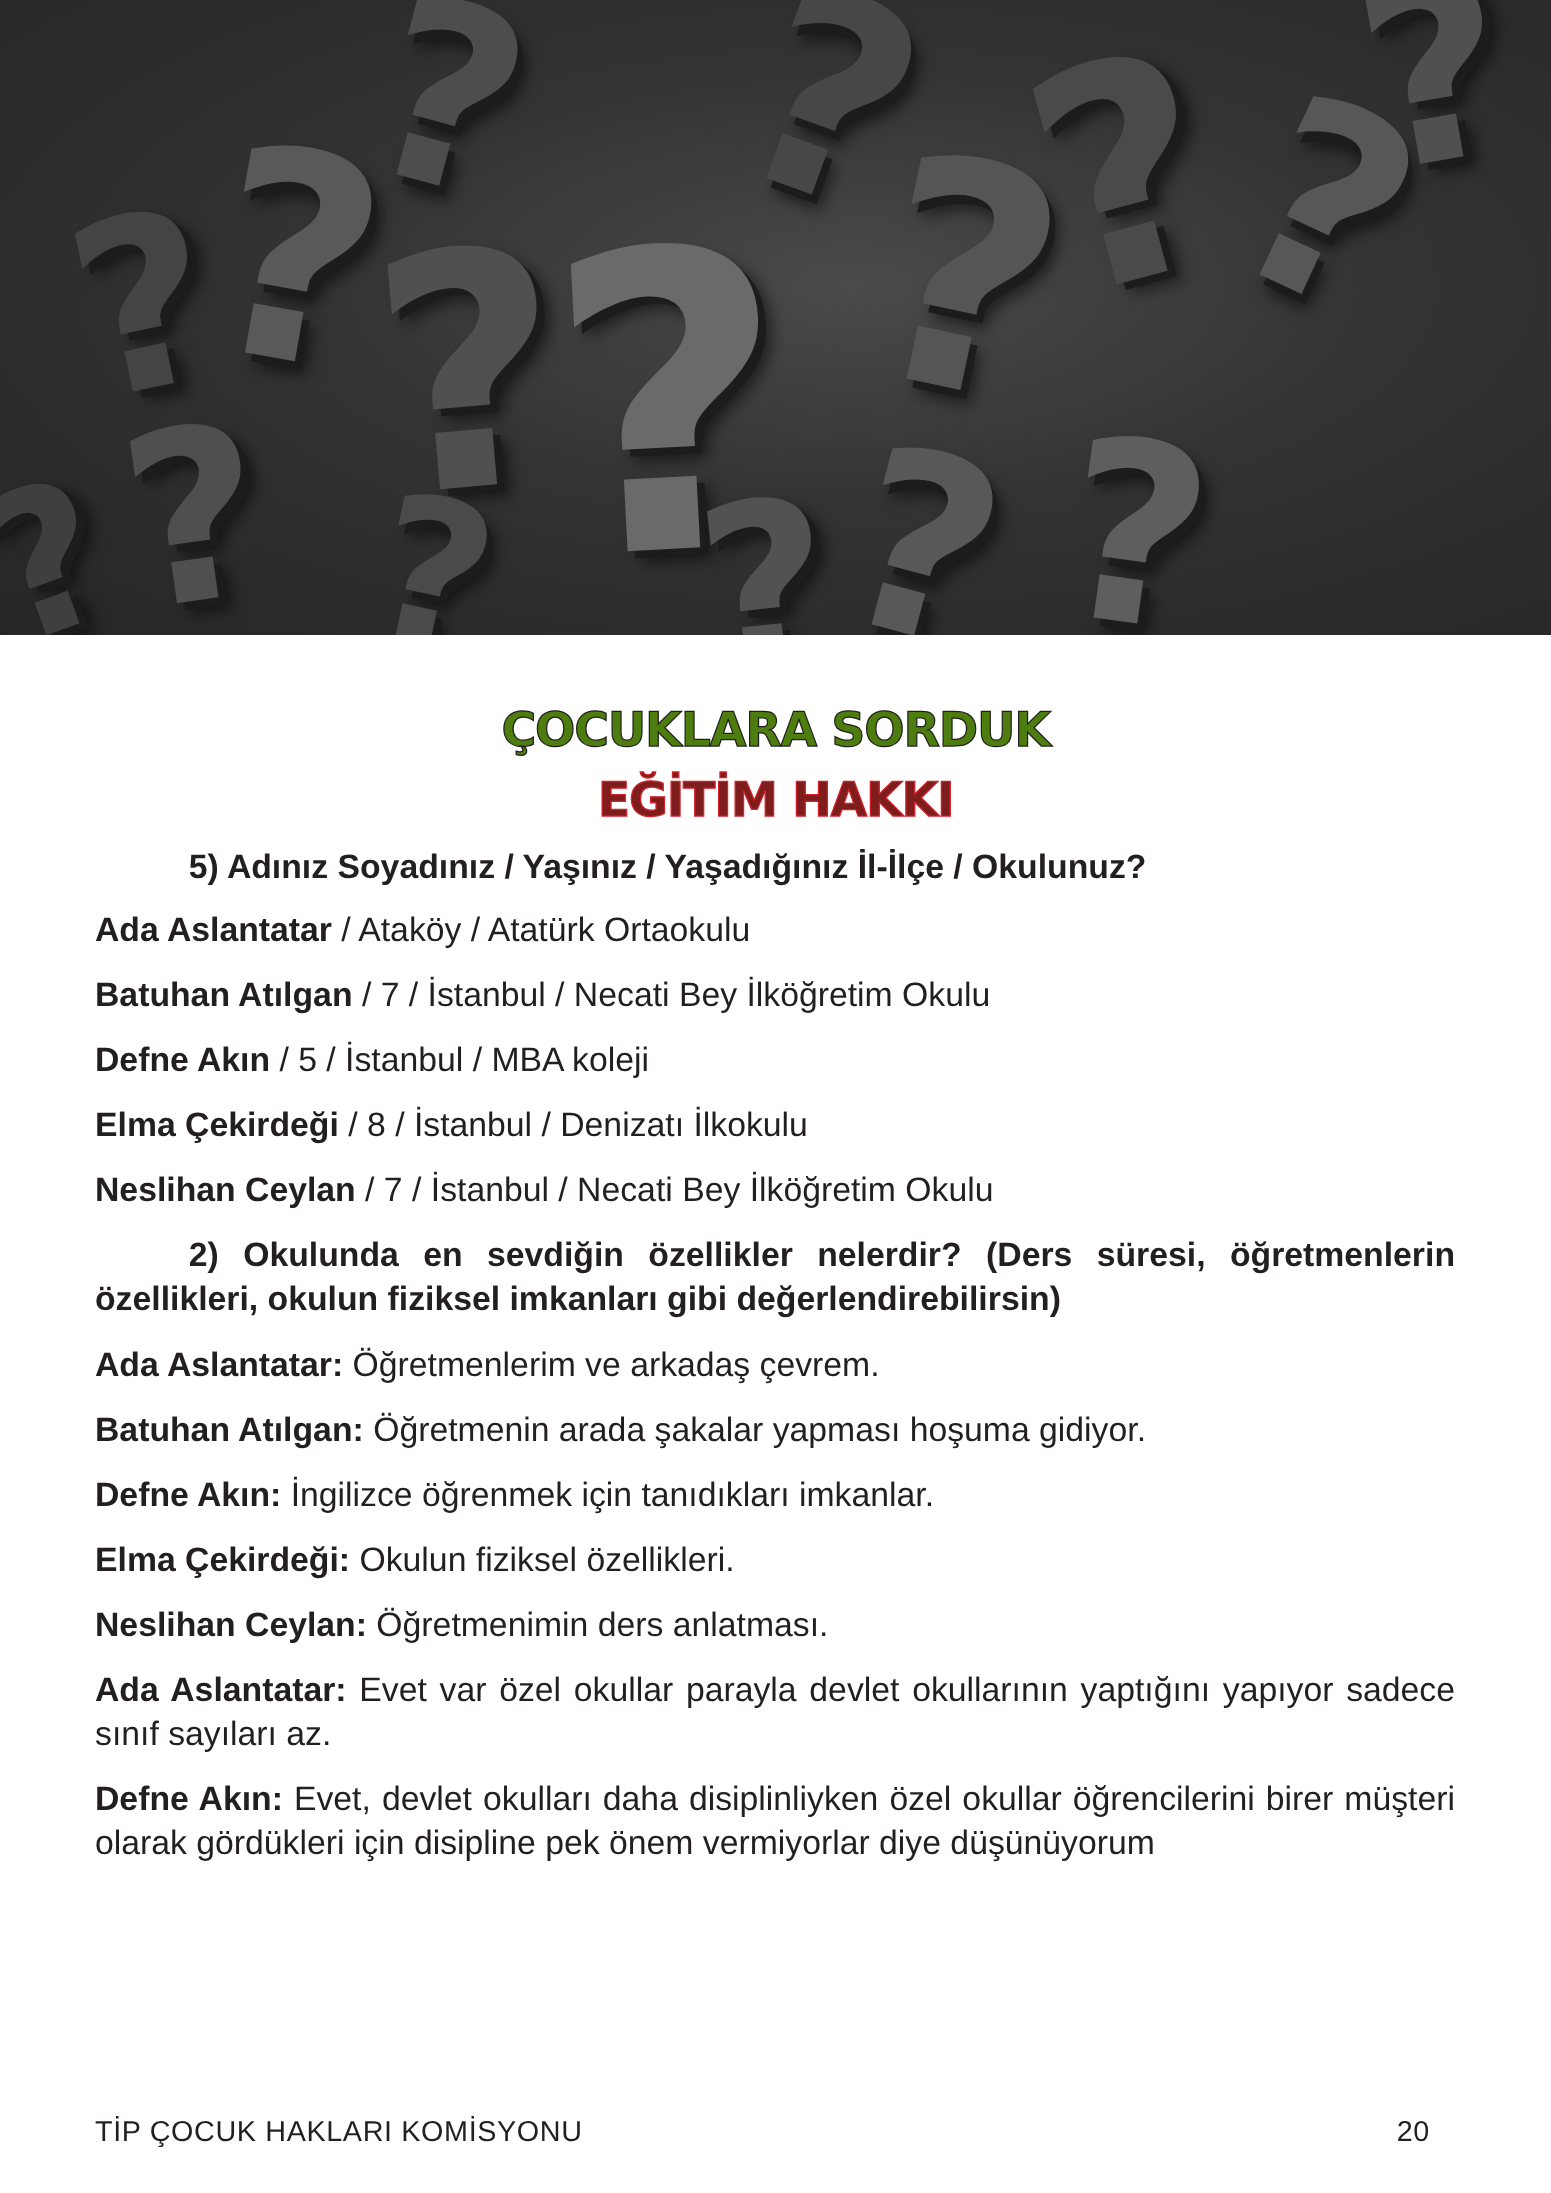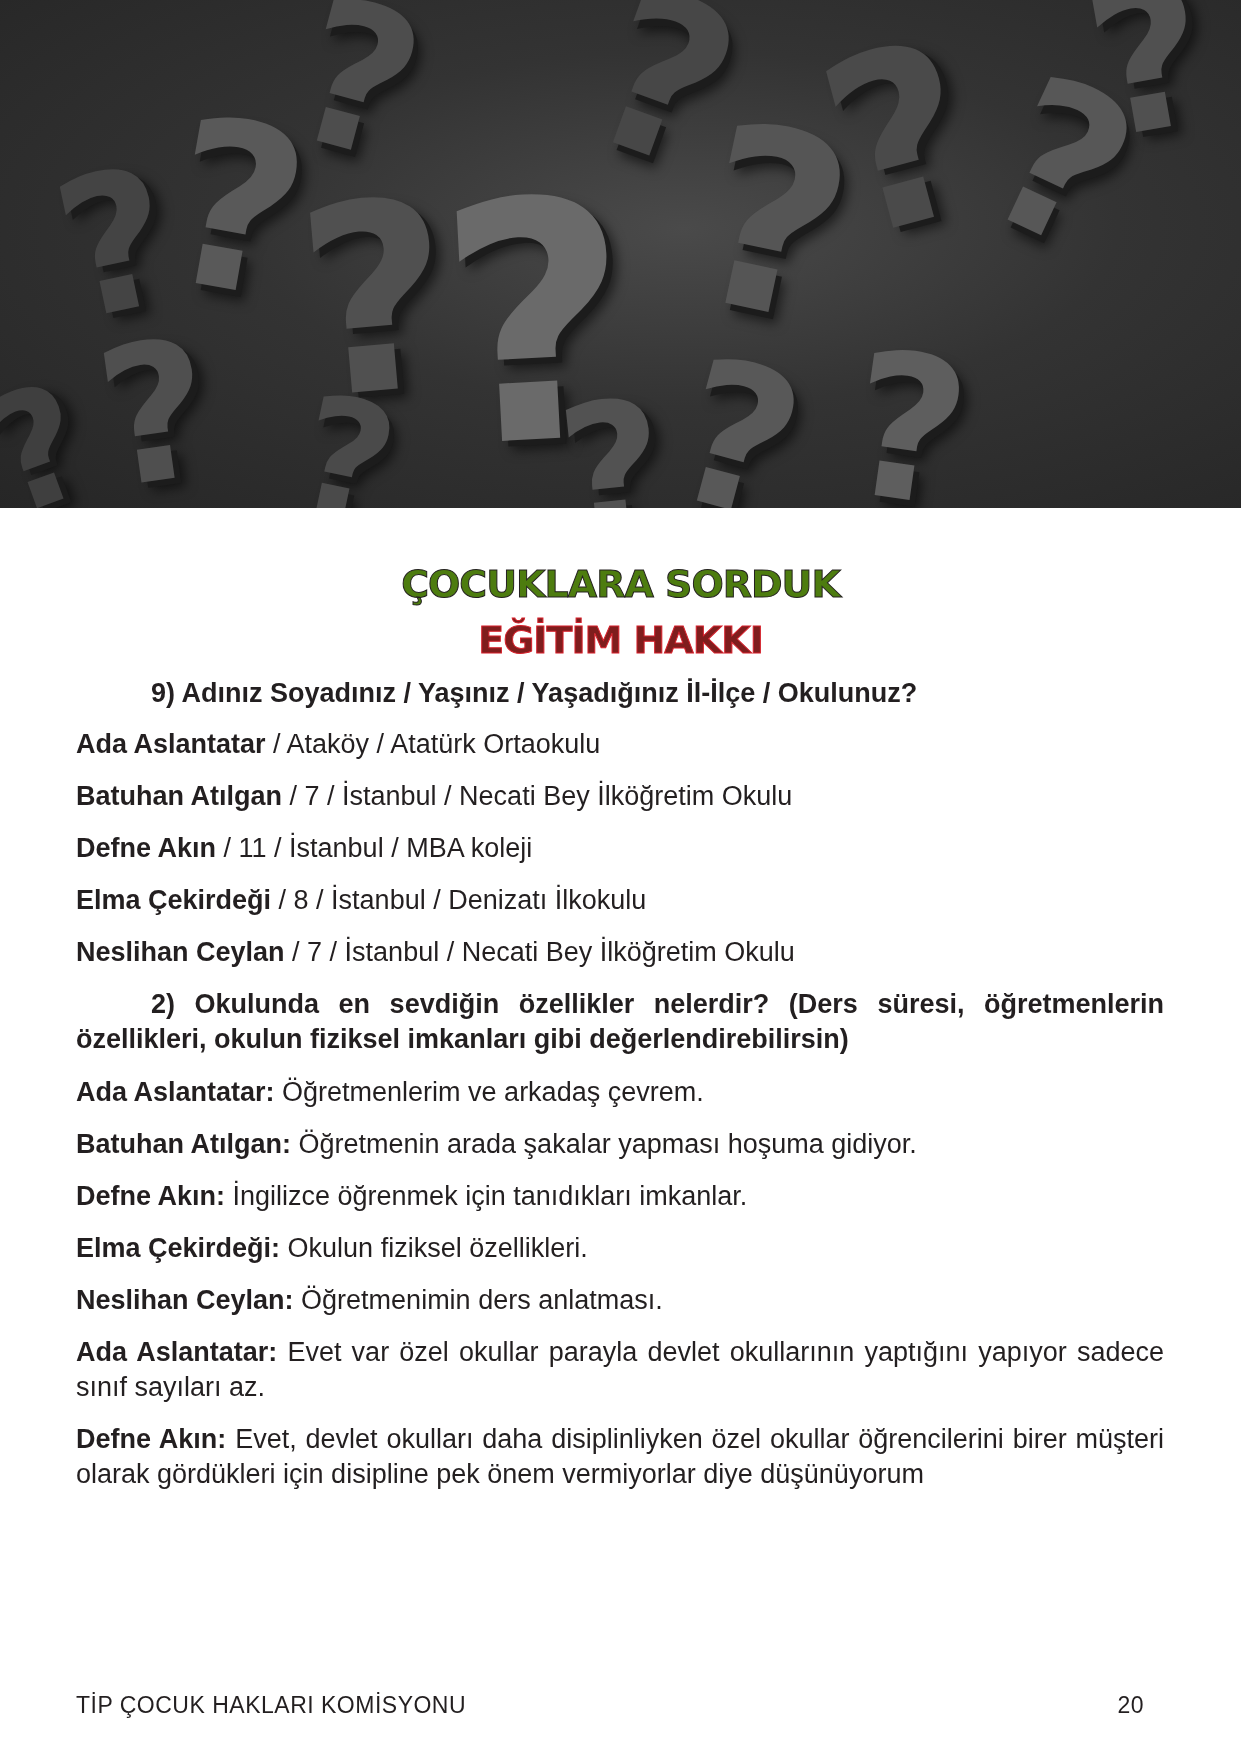--- a/index.html
+++ b/index.html
@@ -67,24 +67,24 @@
   <span class="q" style="left:-10px;top:370px;font-size:160px;color:#3f3f3f;transform:rotate(-20deg);">?</span>
 </div>
 
 <div class="titles">
   <h1 class="title-main">ÇOCUKLARA SORDUK</h1>
   <h2 class="title-sub">EĞİTİM HAKKI</h2>
 </div>
 
 <div class="content">
 
-  <p class="question q1">9) Adınız Soyadınız / Yaşınız / Yaşadığınız İl-İlçe / Okulunuz?</p>
+  <p class="question q1">5) Adınız Soyadınız / Yaşınız / Yaşadığınız İl-İlçe / Okulunuz?</p>
   <p class="row"><span class="name">Ada Aslantatar</span><span class="rest"> / Ataköy / Atatürk Ortaokulu</span></p>
   <p class="row"><span class="name">Batuhan Atılgan</span><span class="rest"> / 7 / İstanbul / Necati Bey İlköğretim Okulu</span></p>
-  <p class="row"><span class="name">Defne Akın</span><span class="rest"> / 11 / İstanbul / MBA koleji</span></p>
+  <p class="row"><span class="name">Defne Akın</span><span class="rest"> / 5 / İstanbul / MBA koleji</span></p>
   <p class="row"><span class="name">Elma Çekirdeği</span><span class="rest"> / 8 / İstanbul / Denizatı İlkokulu</span></p>
   <p class="row"><span class="name">Neslihan Ceylan</span><span class="rest"> / 7 / İstanbul / Necati Bey İlköğretim Okulu</span></p>
 
   <p class="question">2) Okulunda en sevdiğin özellikler nelerdir? (Ders süresi, öğretmenlerin özellikleri, okulun fiziksel imkanları gibi değerlendirebilirsin)</p>
   <p class="row"><span class="name">Ada Aslantatar:</span><span class="rest"> Öğretmenlerim ve arkadaş çevrem.</span></p>
   <p class="row"><span class="name">Batuhan Atılgan:</span><span class="rest"> Öğretmenin arada şakalar yapması hoşuma gidiyor.</span></p>
   <p class="row"><span class="name">Defne Akın:</span><span class="rest"> İngilizce öğrenmek için tanıdıkları imkanlar.</span></p>
   <p class="row"><span class="name">Elma Çekirdeği:</span><span class="rest"> Okulun fiziksel özellikleri.</span></p>
   <p class="row"><span class="name">Neslihan Ceylan:</span><span class="rest"> Öğretmenimin ders anlatması.</span></p>
 

